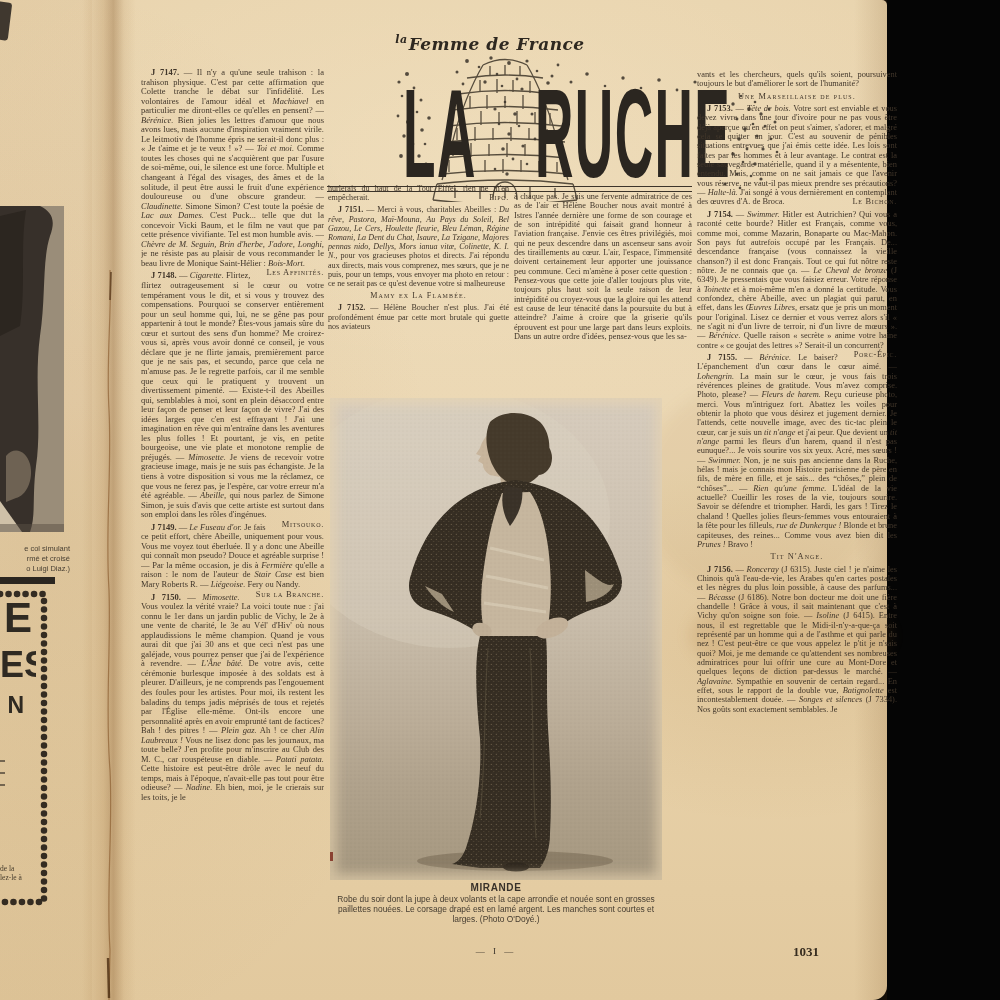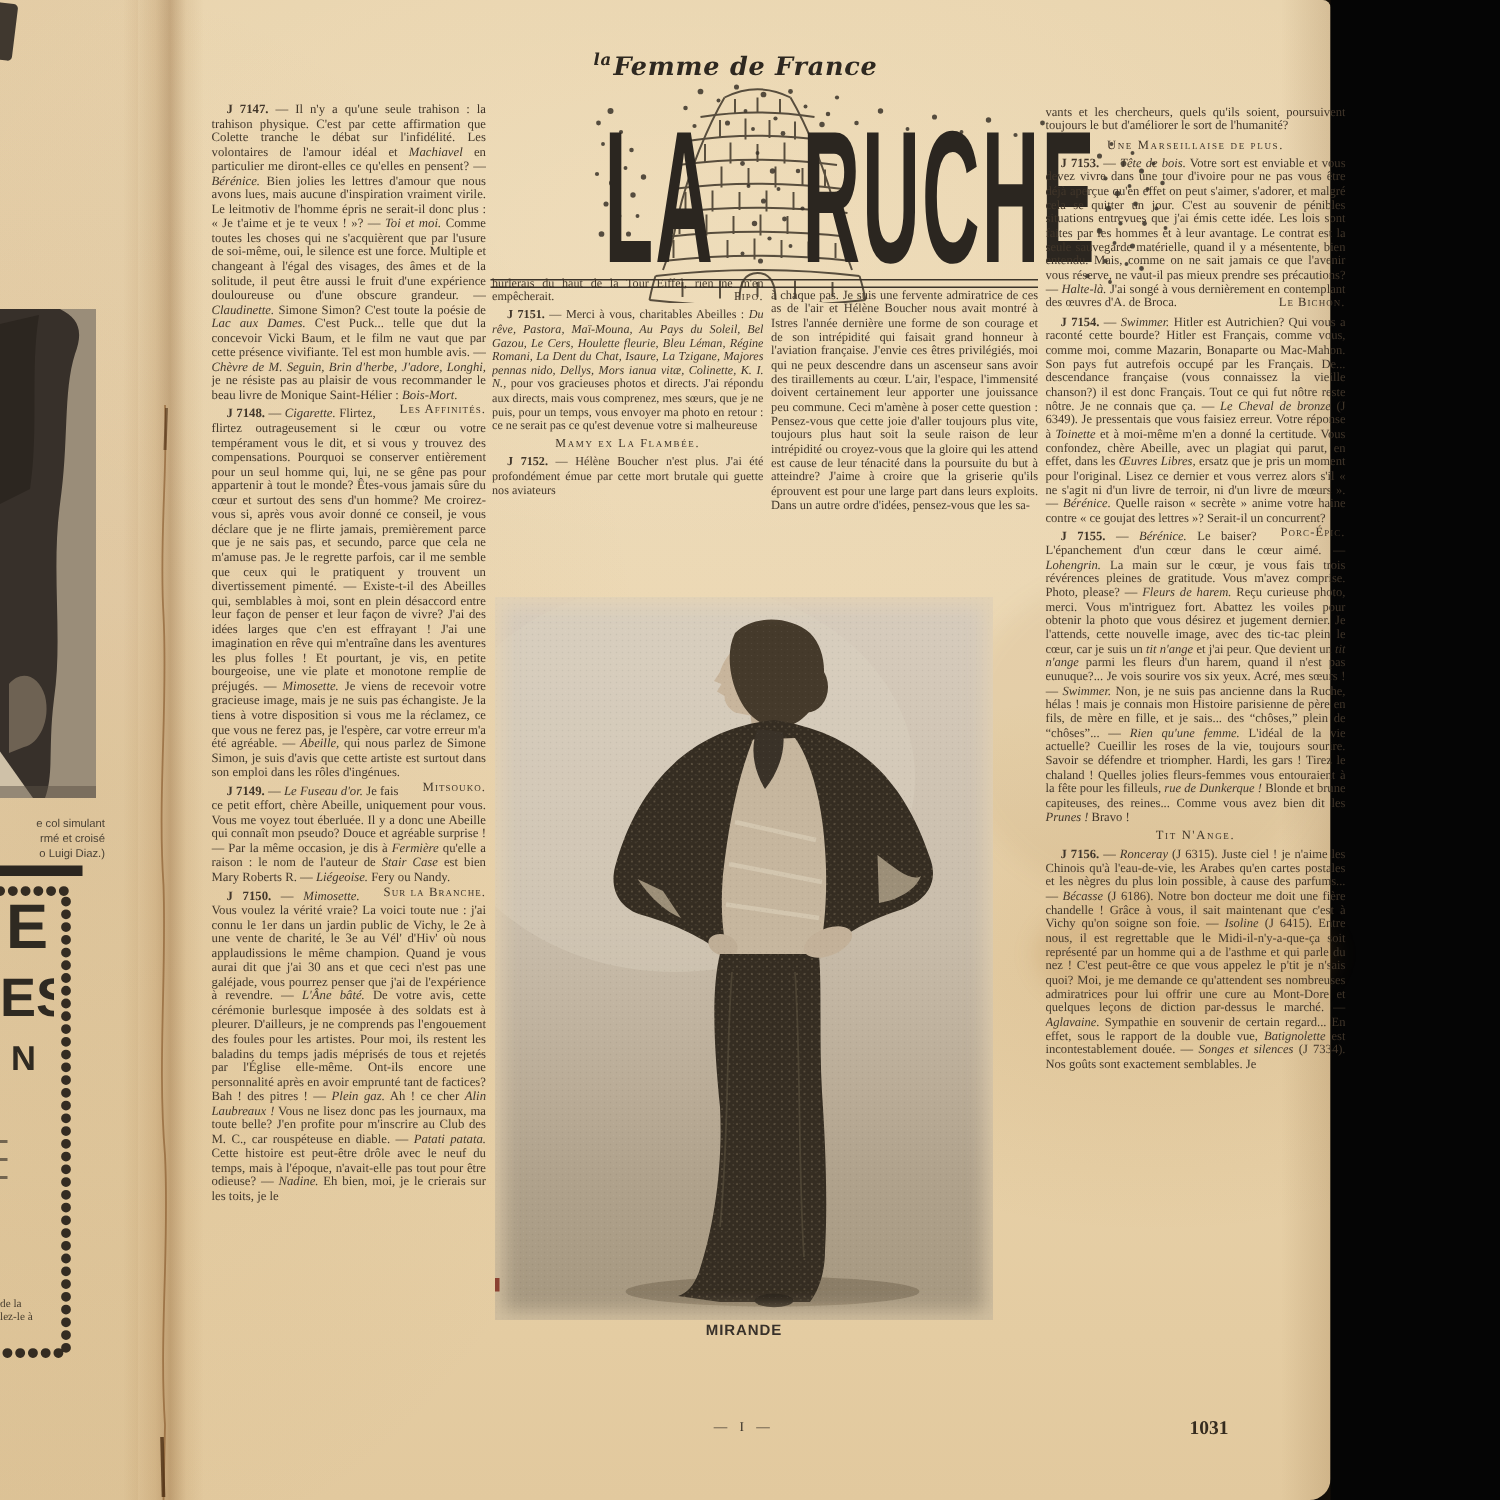--- a/index.html
+++ b/index.html
@@ -16,21 +16,21 @@
   .edge-shade{position:absolute;left:854px;top:0;width:33px;height:1000px;
     background:linear-gradient(90deg,rgba(110,70,25,0),rgba(110,70,25,.16));}
   .neighbor-tone{position:absolute;left:0;top:0;width:92px;height:1000px;background:rgba(150,100,45,.06);}
   .gutter{position:absolute;left:82px;top:0;width:54px;height:1000px;
     background:linear-gradient(90deg,rgba(0,0,0,0),rgba(146,96,40,.20) 40%,rgba(118,70,22,.32) 58%,rgba(146,96,40,.10) 78%,rgba(0,0,0,0));}
   .stain{position:absolute;border-radius:50%;filter:blur(7px);}
   .stain1{left:690px;top:592px;width:200px;height:88px;background:rgba(165,115,45,.16);}
   .stain2{left:640px;top:380px;width:240px;height:220px;background:rgba(160,115,50,.07);}
   .corner-mark{position:absolute;left:-5px;top:2px;width:15px;height:38px;background:#2d2822;border-radius:3px;transform:rotate(7deg);opacity:.9;}
   
-  .mag-header{position:absolute;left:395px;top:33px;width:190px;text-align:right;
+  .mag-header{position:absolute;left:395px;top:33px;width:190px;text-align:center;
     font-family:"DejaVu Serif",serif;font-style:italic;font-weight:700;font-size:17px;color:#2e2820;letter-spacing:.5px;}
   .script-la{font-size:11px;vertical-align:7px;margin-right:1px;}
   .title-zone{position:absolute;left:395px;top:52px;width:390px;height:150px;}
   .title-zone svg{position:absolute;left:0;top:0;}
   .tw{position:absolute;top:9px;font-family:"Liberation Sans",sans-serif;font-weight:700;font-size:76px;
     color:#2b2620;letter-spacing:2px;transform:scale(.70,1.65);transform-origin:0 0;white-space:nowrap;}
   .tw1{left:8px;} .tw2{left:140px;}
   .double-rule{position:absolute;left:327px;top:186px;width:365px;height:4px;
     border-top:1.6px solid #3c342a;border-bottom:1.6px solid #3c342a;}
   
@@ -298,16 +298,17 @@
       <path d="M158,250 C154,300 156,360 150,420 M200,250 C204,310 202,380 206,440" stroke="#5c5140" stroke-width="1.2" opacity=".6" fill="none"></path>
       <ellipse cx="222" cy="230" rx="17" ry="9" fill="#c3b199" transform="rotate(-22 222 230)"></ellipse>
       <ellipse cx="186" cy="469" rx="13" ry="4.5" fill="#2c251c"></ellipse>
     </g>
     <rect width="332" height="482" fill="url(#gr)"></rect>
   </svg>
   <div class="photo-blend"></div>
   <div class="speck"></div>
 
   <div class="caption-title">MIRANDE</div>
+  <div class="caption-body">Robe du soir dont la jupe à deux volants et la cape arrondie et nouée sont en grosses paillettes nouées. Le corsage drapé est en lamé argent. Les manches sont courtes et larges. (Photo O'Doyé.)</div>
   <div class="folio">— I —</div>
   <div class="pageno">1031</div>
 
 </div>
 
 </body></html>

